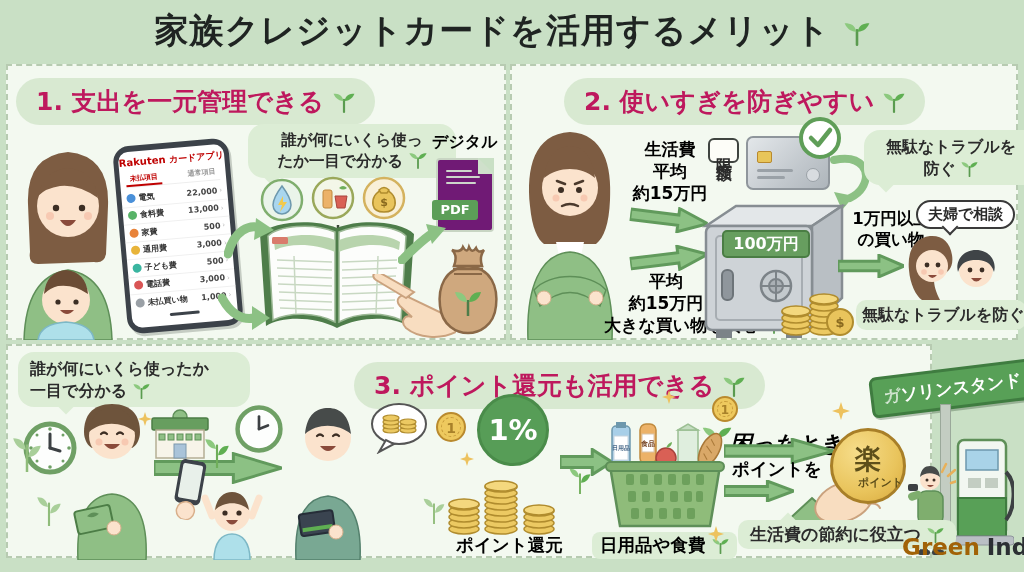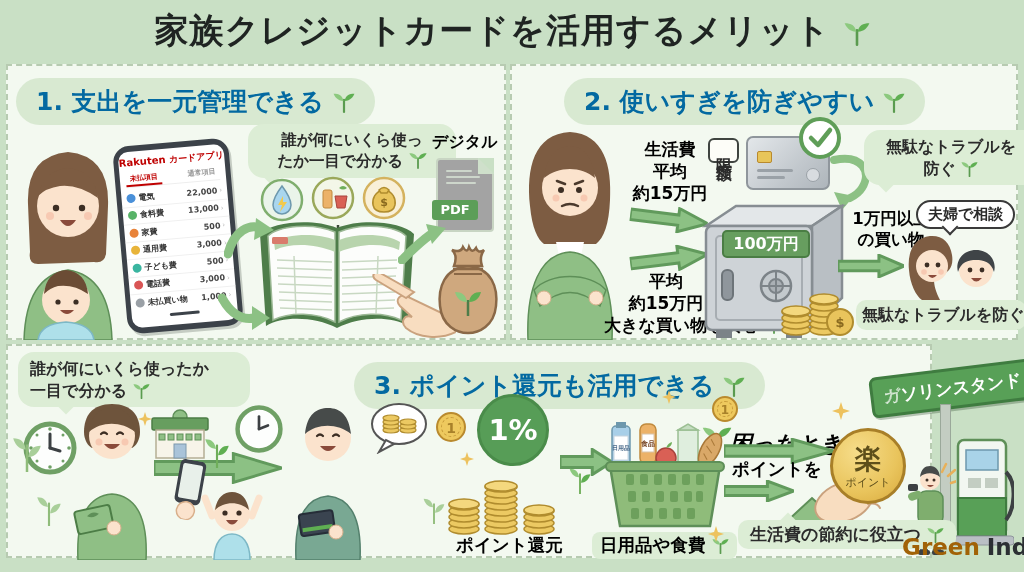--- a/index.html
+++ b/index.html
@@ -1,21 +1,21 @@
 <!DOCTYPE html>
 <html><head>
 <meta charset="utf-8">
 <style>
   html,body{margin:0;padding:0;}
   body{font-family:"DejaVu Sans","Liberation Sans",sans-serif;}
   #stage{position:relative;width:1024px;height:572px;background:#c9e0c5;overflow:hidden;}
   .abs{position:absolute;}
   .panel{position:absolute;background:#f3f9f0;border:2px dashed #b7cbb1;box-sizing:border-box;}
   .title{position:absolute;top:8px;left:0;width:1024px;text-align:center;font-size:34px;font-weight:800;color:#1f2422;letter-spacing:1px;}
-  .pill{position:absolute;background:#d8e9d1;border-radius:26px;padding:7px 20px;font-size:25px;font-weight:800;color:#0369a1;white-space:nowrap;}
+  .pill{position:absolute;background:#d8e9d1;border-radius:26px;padding:7px 20px;font-size:25px;font-weight:800;color:#be185d;white-space:nowrap;}
   .bubble{position:absolute;background:#dcedd5;border-radius:16px;padding:6px 12px;font-size:15.5px;font-weight:700;color:#2b2b2b;text-align:center;line-height:1.35;}
   .gtail{position:absolute;width:12px;height:12px;background:#dcedd5;transform:rotate(45deg);}
   .txt{position:absolute;font-weight:700;color:#000000;line-height:1.3;text-align:center;}
   .wbubble{position:absolute;background:#fff;border:2px solid #3a3a3a;border-radius:16px;padding:3px 10px;font-size:15px;font-weight:700;color:#2b2b2b;white-space:nowrap;}
   .wtail{position:absolute;width:10px;height:10px;background:#fff;border-left:2px solid #3a3a3a;border-bottom:2px solid #3a3a3a;transform:rotate(-45deg);}
   
   .phone{position:absolute;background:#3c4249;border-radius:16px;padding:6px 5px;transform:rotate(-5deg);box-shadow:2px 3px 0 rgba(60,70,60,.25);}
   .screen{background:#fff;border-radius:10px;width:106px;height:176px;overflow:hidden;}
   .apphead{font-size:10px;font-weight:800;color:#bf0000;text-align:center;padding-top:5px;}
   .apphead .nm{font-weight:600;font-size:9px;}
@@ -23,21 +23,21 @@
   .tab-a{color:#bf0000;border-bottom:2px solid #bf0000;padding:1px 4px;}
   .tab-i{color:#999;padding:1px 4px;margin-left:auto;}
   .prow{display:flex;align-items:center;height:16.5px;border-bottom:1px solid #f0f0f0;padding:0 5px;}
   .pic{width:9px;height:9px;border-radius:50%;margin-right:3px;flex:none;}
   .plab{font-size:8px;font-weight:700;color:#333;flex:1;white-space:nowrap;}
   .pval{font-size:8px;font-weight:700;color:#444;}
   .pgt{font-size:7px;color:#bbb;margin-left:2px;}
   .homebar{width:30px;height:3px;background:#3c4249;border-radius:2px;margin:4px auto 0;}
   .c1{background:#4a90d9}.c2{background:#58b368}.c3{background:#e8833a}.c4{background:#e8b43a}.c5{background:#3ab5a0}.c6{background:#d95555}.c7{background:#9aa0a6}
   
-  .pdf{position:absolute;width:54px;height:70px;background:#a3a3a3;border:2px solid #c8d5c3;border-radius:4px;}
+  .pdf{position:absolute;width:54px;height:70px;background:#701a75;border:2px solid #c8d5c3;border-radius:4px;}
   .pdf .fold{position:absolute;right:-2px;top:-2px;width:0;height:0;border-left:16px solid #cfe0cb;border-top:16px solid #c9e0c5;}
   .pdf .ln{position:absolute;left:8px;height:2px;background:#cdd6cb;border-radius:1px;}
   .pdfband{position:absolute;left:-6px;bottom:10px;width:46px;height:20px;background:#5c9e58;border-radius:3px;color:#fff;font-weight:800;font-size:13px;text-align:center;line-height:20px;}
   .vbox{position:absolute;background:#fdfdf8;border:2.5px solid #3f4440;border-radius:6px;writing-mode:vertical-rl;text-align:center;font-size:16px;font-weight:800;color:#2b2b2b;letter-spacing:3px;padding:6px 3px;}
   .card2{position:absolute;width:84px;height:54px;border-radius:7px;background:linear-gradient(135deg,#e3e7ea 0%,#c2c8cd 60%,#aeb5bb 100%);border:2px solid #8f969c;box-sizing:border-box;}
   .chip{position:absolute;left:9px;top:13px;width:13px;height:10px;background:#e8c55a;border:1px solid #b98a2e;border-radius:2px;}
   .cline{position:absolute;height:3px;background:#9aa1a7;border-radius:2px;}
   .ccirc{position:absolute;right:8px;bottom:6px;width:12px;height:12px;border-radius:50%;background:#d8dce0;border:1px solid #9aa1a7;}
   .plate{position:absolute;background:#679e5f;border:2px solid #4a7d44;border-radius:5px;color:#fff;font-weight:800;font-size:16px;text-align:center;line-height:24px;}
   .ratecirc{position:absolute;width:72px;height:72px;border-radius:50%;background:#579d57;border:3px solid #4a8c4a;box-sizing:border-box;color:#fff;font-weight:800;font-size:29px;text-align:center;line-height:66px;}
@@ -631,21 +631,21 @@
 
     <svg class="abs" style="left:770px;top:112px;" width="135" height="78" viewBox="0 0 135 78">
       <path d="M6 66 L34 40 L56 60 L28 78 Z" fill="#8fbf85" stroke="#5e8f58" stroke-width="2"></path>
       <g transform="rotate(-22 66 44)">
           <ellipse cx="66" cy="44" rx="30" ry="19" fill="#f8ddc0" stroke="#caa27e" stroke-width="2"></ellipse>
         </g>
       <path d="M84 26 q10 -4 14 2 M88 36 q10 -3 14 3 M90 46 q9 -2 12 4" stroke="#caa27e" stroke-width="2" fill="none" stroke-linecap="round"></path>
     </svg>
     <div class="rakucoin" style="left:822px;top:82px;">
       <div style="font-size:27px;font-weight:800;margin-top:10px;">楽</div>
-      <div style="font-size:11px;font-weight:400;margin-top:-2px;">ポイント</div>
+      <div style="font-size:11px;font-weight:700;margin-top:-2px;text-align:right;">ポイント</div>
     </div>
 
     <div class="gassign" style="left:862px;top:22px;">ガソリンスタンド</div>
     <div class="abs" style="left:932px;top:58px;width:9px;height:142px;background:#c3cdc2;border:1px solid #9aa89a;"></div>
     <svg class="abs" style="left:944px;top:86px;" width="62" height="116" viewBox="0 0 62 116">
       <rect x="6" y="8" width="48" height="96" rx="6" fill="#f2f7f1" stroke="#5e8f58" stroke-width="2.5"></rect>
       <rect x="14" y="18" width="32" height="20" fill="#a9d3e8" stroke="#6d98ad" stroke-width="1.5"></rect>
       <rect x="16" y="46" width="13" height="10" fill="#c3cdc2"></rect>
       <rect x="33" y="46" width="13" height="10" fill="#c3cdc2"></rect>
       <rect x="6" y="66" width="48" height="38" fill="#58a057" stroke="#3f7c40" stroke-width="2"></rect>

